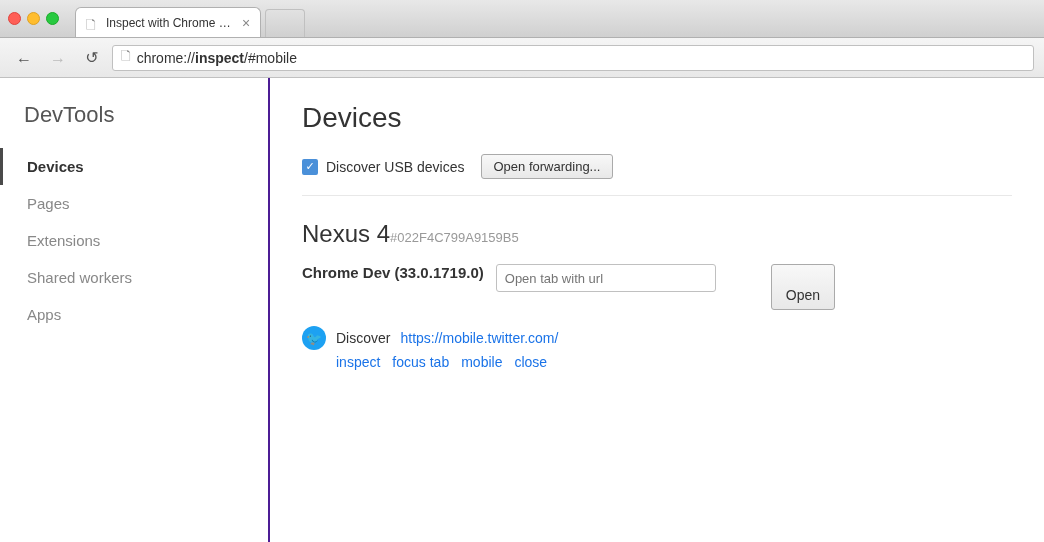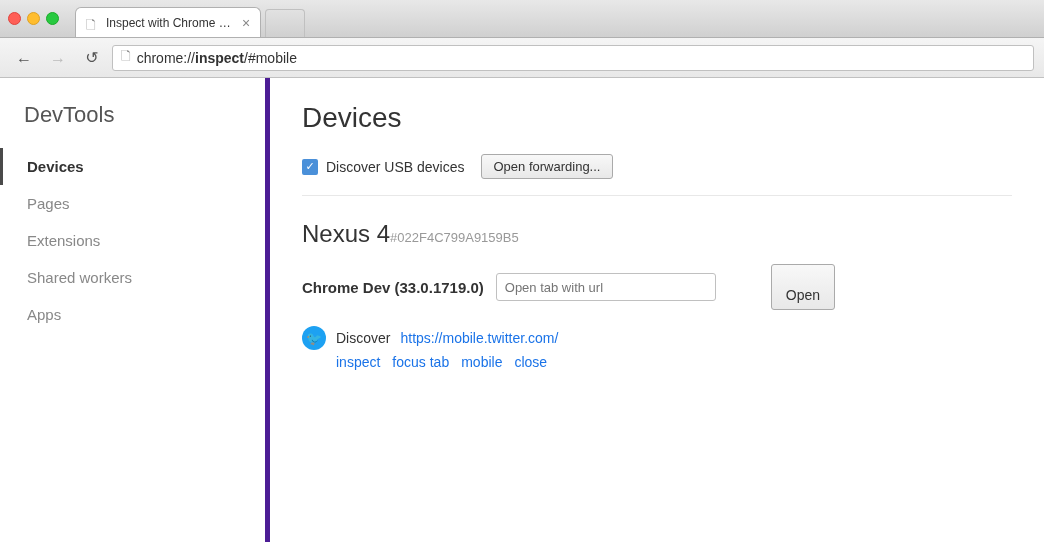--- a/index.html
+++ b/index.html
@@ -129,21 +129,21 @@
       height: calc(542px - 78px);
       background: white;
     }
 
     
     .sidebar {
       width: 270px;
       min-width: 270px;
       background: white;
       padding: 24px 0 0 0;
-      border-right: 5px solid #4c1d95;
+      border-right: 2px solid #4c1d95;
     }
     .devtools-title {
       font-size: 22px;
       color: #555;
       font-weight: 300;
       padding: 0 24px 20px 24px;
     }
     .nav-item {
       display: block;
       padding: 10px 24px;
@@ -224,21 +224,20 @@
       color: #333;
     }
     .device-id {
       font-size: 13px;
       color: #999;
     }
 
     
     .chrome-dev-row {
       display: flex;
-      align-items: center;
       gap: 12px;
       margin-bottom: 16px;
     }
     .chrome-dev-label {
       font-size: 15px;
       font-weight: bold;
       color: #333;
     }
     .url-input {
       width: 220px;

